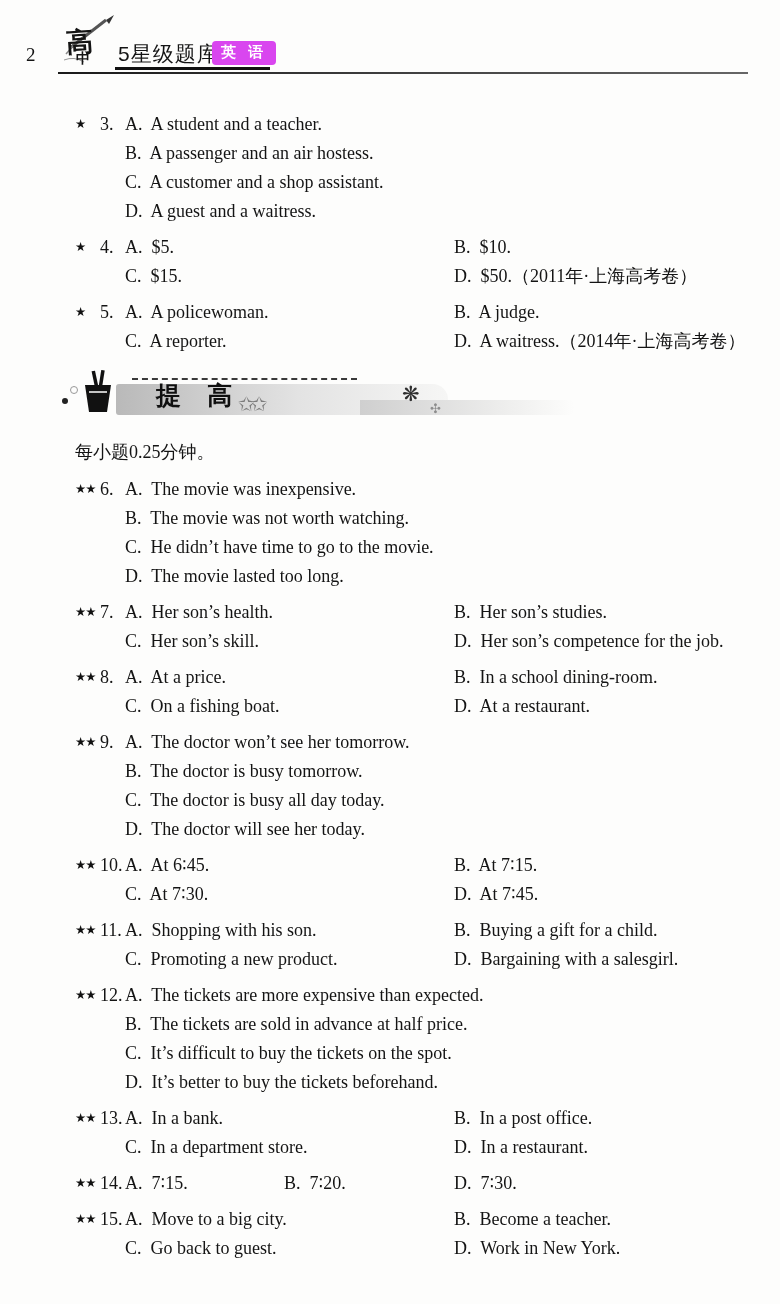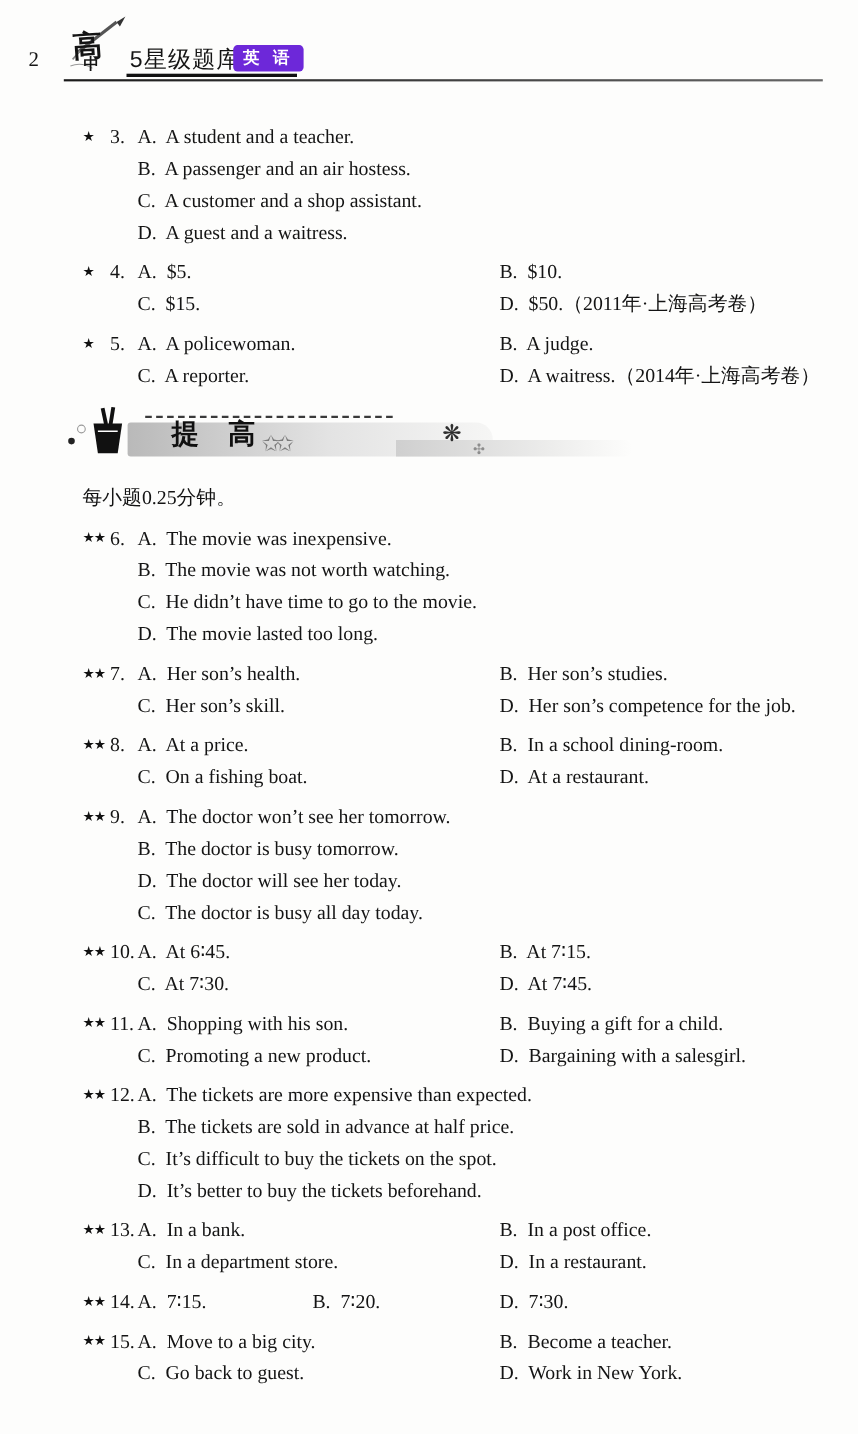--- a/index.html
+++ b/index.html
@@ -13,21 +13,21 @@
   .header{position:relative;height:86px}
   .pageno{position:absolute;left:26px;top:44px;font-size:19px}
   .logo{position:absolute;left:60px;top:14px;width:58px;height:56px}
   .logo-ch1{position:absolute;left:6px;top:10px;font-size:27px;font-weight:bold;
     font-family:"Liberation Sans",sans-serif;transform:rotate(-4deg)}
   .logo-ch2{position:absolute;left:16px;top:36px;font-size:14px;font-weight:bold;
     font-family:"Liberation Sans",sans-serif}
   .logo svg{position:absolute;left:0;top:0}
   .series{position:absolute;left:118px;top:40px;font-size:21px;font-weight:normal;
     font-family:"Liberation Sans",sans-serif;letter-spacing:1px}
-  .subject{position:absolute;left:212px;top:41px;background:#6d28d9;color:#fff;
+  .subject{position:absolute;left:212px;top:41px;background:#d946ef;color:#fff;
     font-family:"Liberation Sans",sans-serif;font-weight:bold;font-size:15px;
     padding:2px 9px 3px 9px;border-radius:4px;letter-spacing:4px}
   .rule-thick{position:absolute;left:115px;top:67px;width:155px;height:3px;background:#111}
   .rule-thin{position:absolute;left:58px;top:72px;width:690px;height:1.5px;
     background:linear-gradient(90deg,#1a1a1a,#666)}
   
   .content{position:relative;padding:24px 28px 0 75px;font-size:18px;line-height:29px}
   .q{margin-bottom:7px}
   .row{display:flex;align-items:flex-start}
   .stars{width:25px;font-size:12.5px;letter-spacing:-1px;line-height:29px;color:#111}
@@ -193,24 +193,24 @@
     <div class="q">
       <div class="row">
         <span class="stars">★★</span>
         <span class="qnum">9.</span>
         <span class="opt">A.  The doctor won’t see her tomorrow.</span>
       </div>
       <div class="row cont">
         <span class="opt">B.  The doctor is busy tomorrow.</span>
       </div>
       <div class="row cont">
+        <span class="opt">C.  The doctor is busy all day today.</span>
+      </div>
+      <div class="row cont">
         <span class="opt">D.  The doctor will see her today.</span>
-      </div>
-      <div class="row cont">
-        <span class="opt">C.  The doctor is busy all day today.</span>
       </div>
     </div>
 
     <div class="q">
       <div class="row">
         <span class="stars">★★</span>
         <span class="qnum">10.</span>
         <span class="opt colL">A.  At 6∶45.</span>
         <span class="opt">B.  At 7∶15.</span>
       </div>

